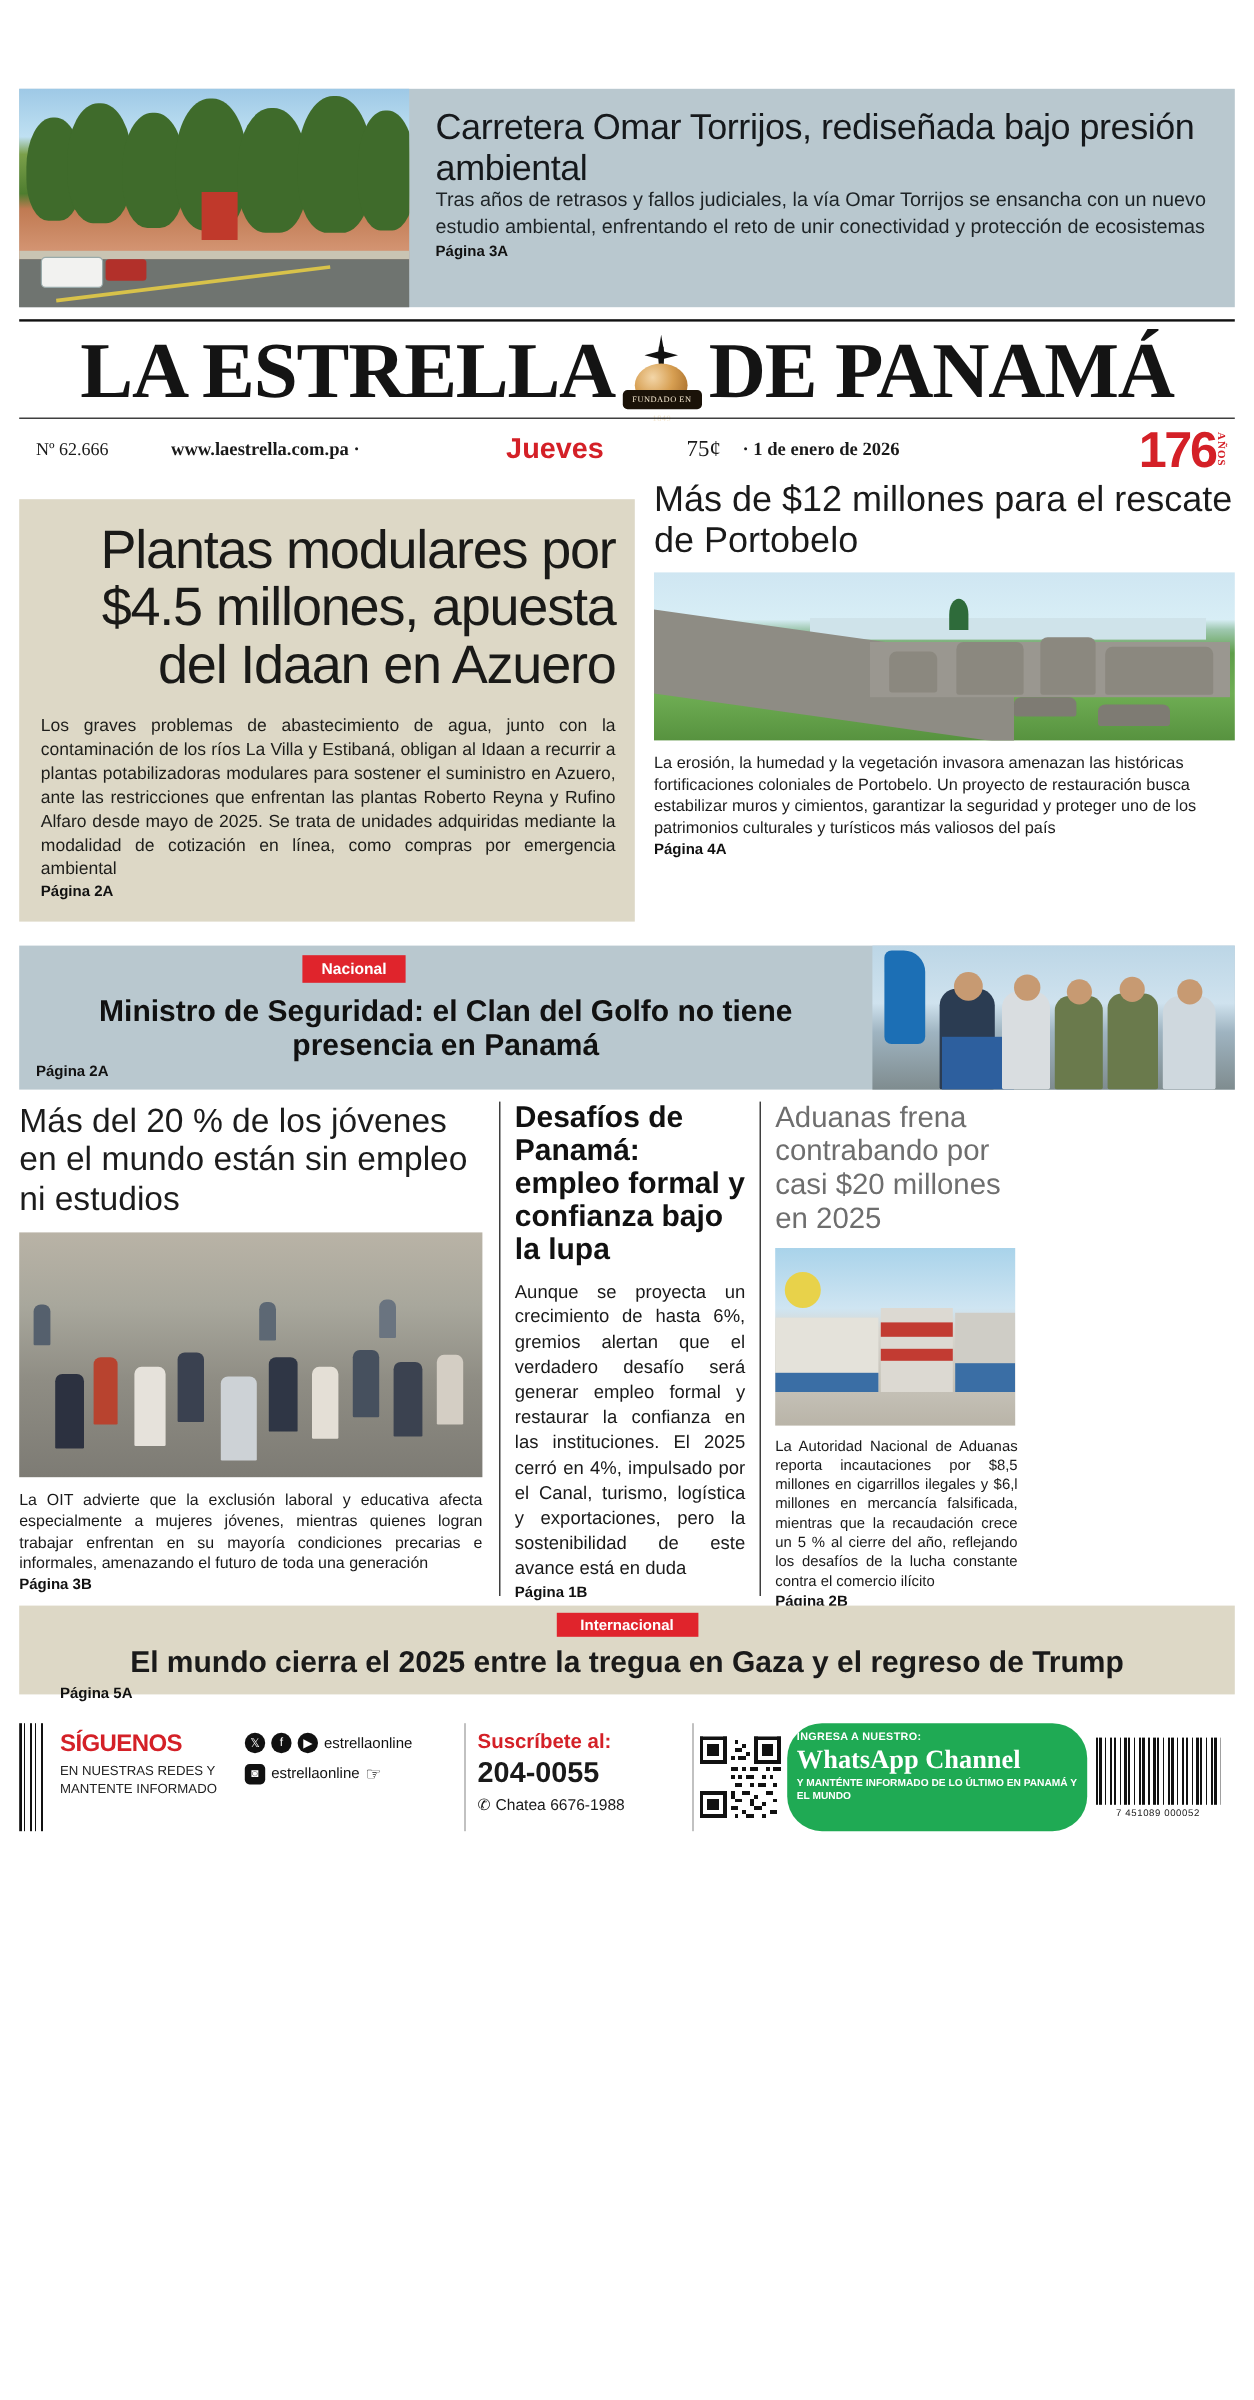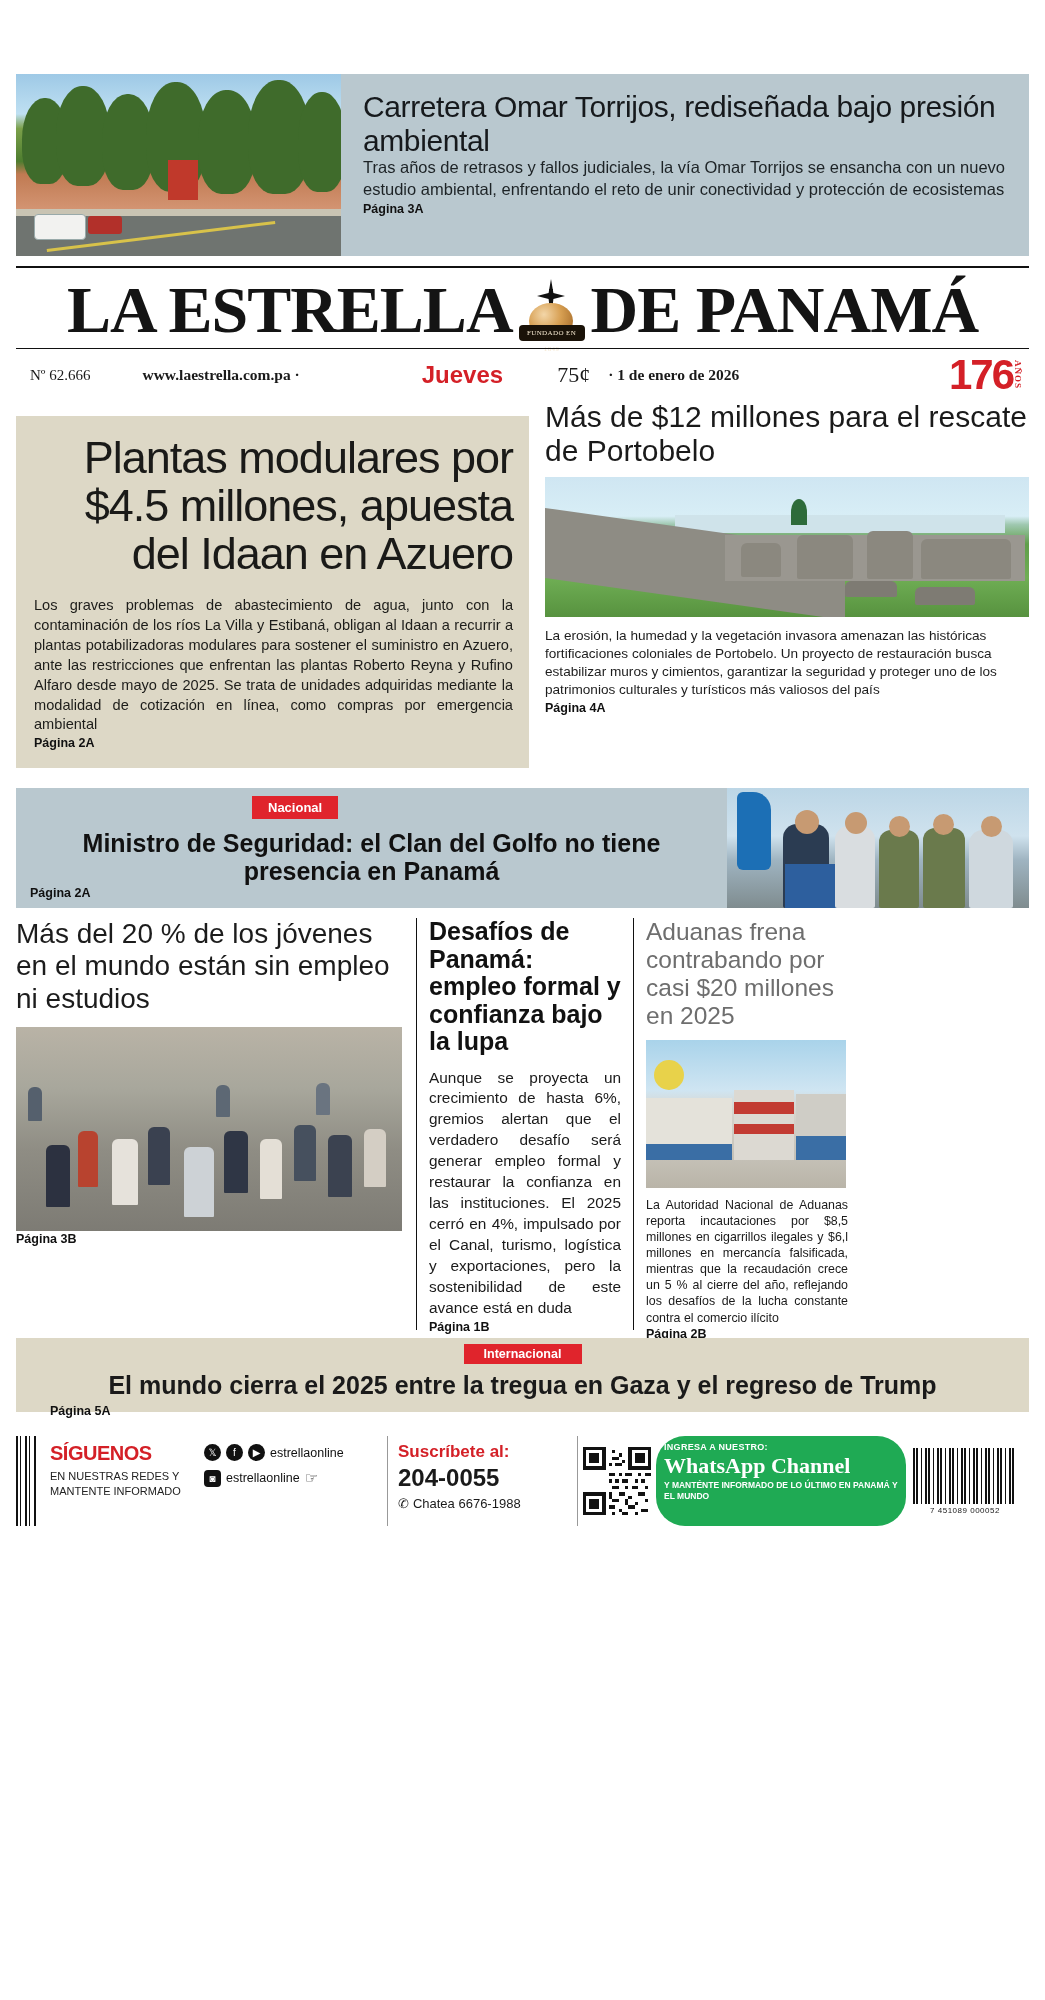--- a/index.html
+++ b/index.html
@@ -37,21 +37,21 @@
               background:radial-gradient(circle at 34% 32%, #f3d6a8 0%, #d79f52 45%, #9a5f1f 100%); }
   .mh-star { position:absolute; left:22px; top:2px; width:28px; height:40px; }
   .mh-ribbon { position:absolute; left:4px; top:48px; width:66px; height:16px; background:#1a1208; border-radius:4px;
                color:#f4e7cf; font-family:Liberation Serif, serif; font-size:7px; letter-spacing:0.4px; text-align:center; line-height:16px; }
 
   
   .dateline { position:absolute; left:16px; top:352px; width:1013px; height:46px; display:flex; align-items:center; font-family:"Liberation Serif", serif; }
   .dl-num   { font-size:15px; margin-left:14px; }
   .dl-web   { font-size:15.5px; font-weight:bold; margin-left:52px; }
   .dl-day   { font-family:"Liberation Sans", sans-serif; font-weight:bold; font-size:24px; color:#d42027; margin-left:122px; }
-  .dl-price { font-size:22px; margin-left:54px; }
+  .dl-price { font-size:19px; margin-left:69px; }
   .dl-date  { font-size:15.5px; font-weight:bold; margin-left:18px; }
   .dl-years { margin-left:auto; margin-right:6px; display:flex; align-items:flex-start; color:#d42027; }
   .dl-176   { font-family:"Liberation Sans", sans-serif; font-weight:bold; font-size:42px; line-height:0.9; letter-spacing:-2px; }
   .dl-anos  { font-size:9px; font-weight:bold; letter-spacing:1px; writing-mode:vertical-rl; margin-top:4px; }
 
   
   .lead { position:absolute; left:16px; top:416px; width:513px; height:352px; background:#ddd8c6; padding:18px 16px 10px 18px; }
   .lead h1 { font-size:45px; line-height:1.07; font-weight:400; text-align:right; letter-spacing:-1px; color:#1a1a18; }
   .lead p { margin-top:18px; font-size:14.6px; line-height:1.36; text-align:justify; color:#1d1d1a; }
 
@@ -249,20 +249,21 @@
         <div class="ca-person" style="left:168px; top:120px; width:30px; height:70px; background:#cdd2d6;"></div>
         <div class="ca-person" style="left:208px; top:104px; width:24px; height:62px; background:#2f3645;"></div>
         <div class="ca-person" style="left:244px; top:112px; width:22px; height:60px; background:#e4dfd6;"></div>
         <div class="ca-person" style="left:278px; top:98px;  width:22px; height:56px; background:#46505e;"></div>
         <div class="ca-person" style="left:312px; top:108px; width:24px; height:62px; background:#3b4250;"></div>
         <div class="ca-person" style="left:348px; top:102px; width:22px; height:58px; background:#d4cec4;"></div>
         <div class="ca-person" style="left:12px;  top:60px;  width:14px; height:34px; background:#55606d;"></div>
         <div class="ca-person" style="left:200px; top:58px;  width:14px; height:32px; background:#5d6874;"></div>
         <div class="ca-person" style="left:300px; top:56px;  width:14px; height:32px; background:#6a7480;"></div>
       </div>
+      <p>La OIT advierte que la exclusión laboral y educativa afecta especialmente a mujeres jóvenes, mientras quienes logran trabajar enfrentan en su mayoría condiciones precarias e informales, amenazando el futuro de toda una generación</p>
       <div class="page-ref">Página 3B</div>
     </div>
 
     <div class="divv"></div>
 
     <div class="colB">
       <h3>Desafíos de Panamá: empleo formal y confianza bajo la lupa</h3>
       <p>Aunque se proyecta un crecimiento de hasta 6%, gremios alertan que el verdadero desafío será generar empleo formal y restaurar la confianza en las instituciones. El 2025 cerró en 4%, impulsado por el Canal, turismo, logística y exportaciones, pero la sostenibilidad de este avance está en duda</p>
       <div class="page-ref">Página 1B</div>
     </div>

